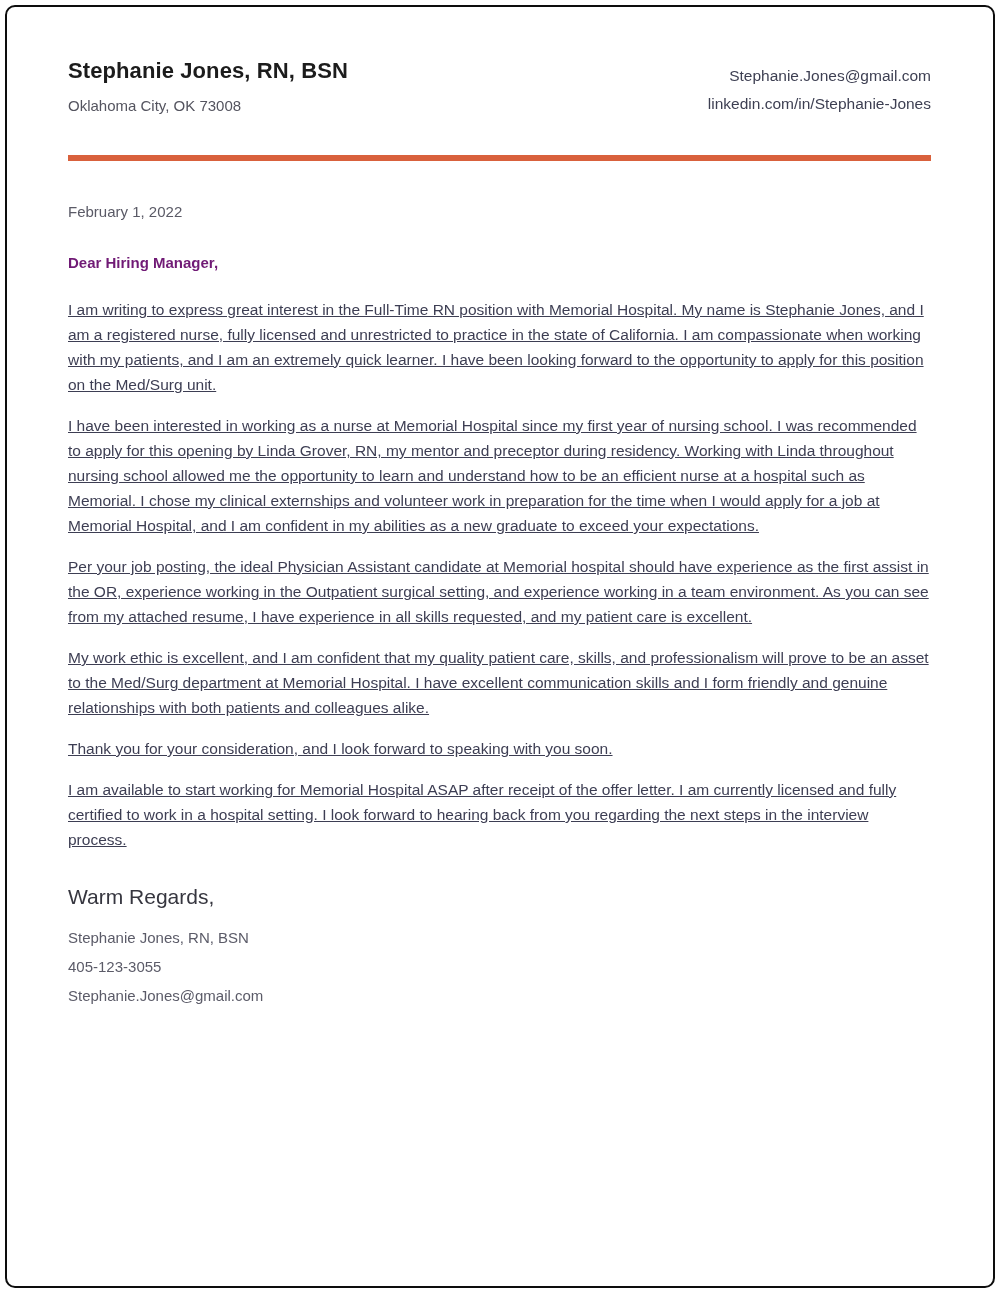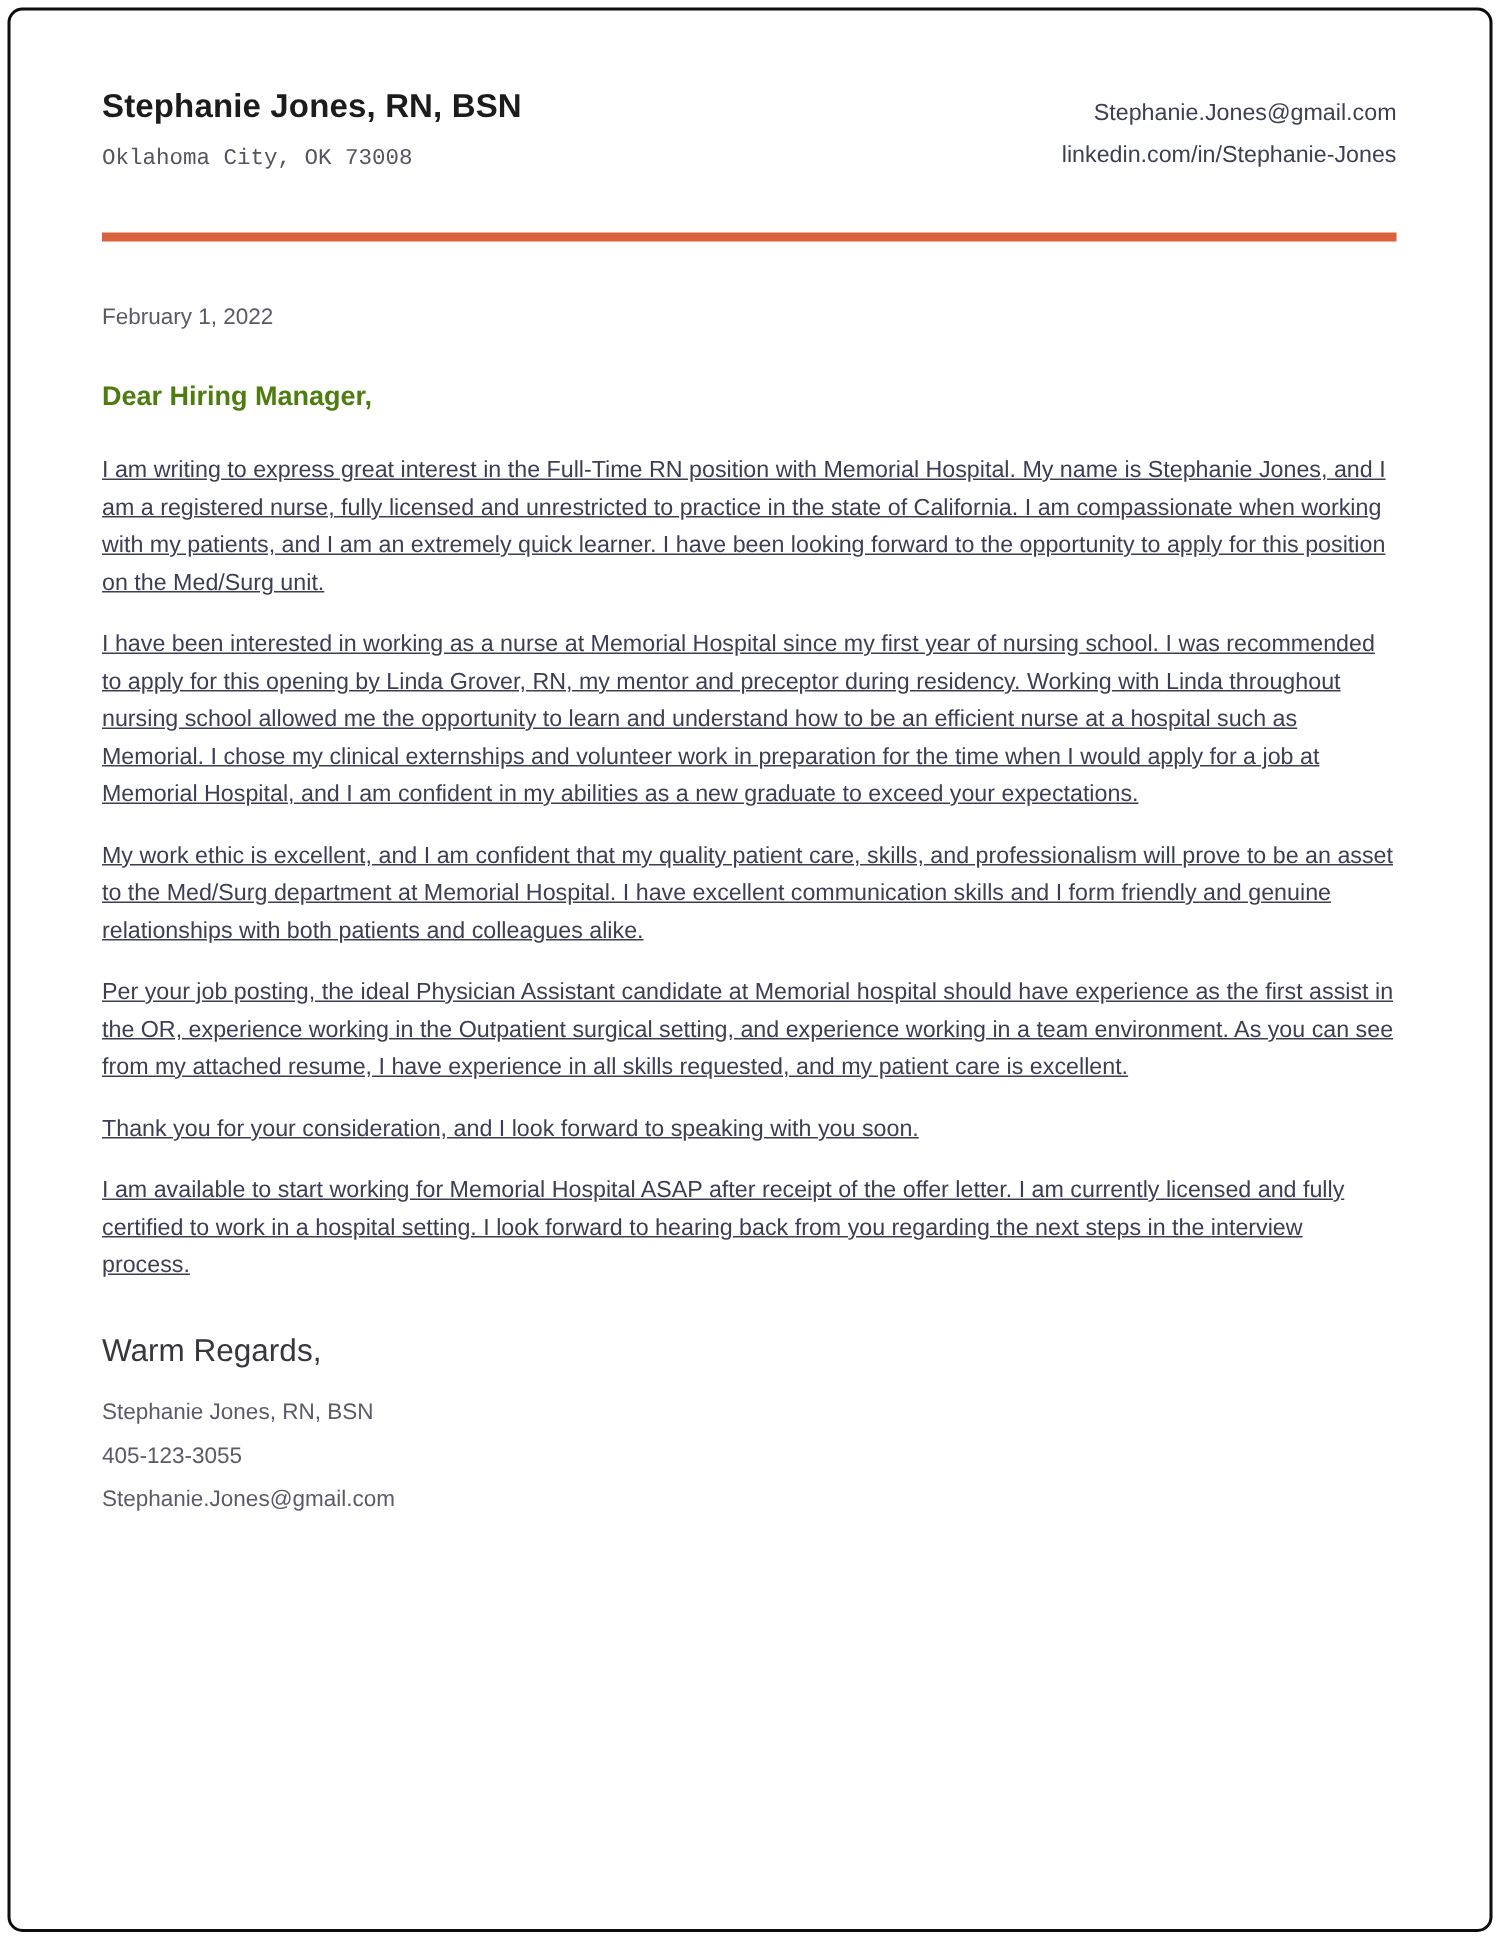--- a/index.html
+++ b/index.html
@@ -40,21 +40,20 @@
     font-size: 22px;
     font-weight: bold;
     color: #1c1c1c;
     line-height: 26px;
     letter-spacing: 0.1px;
   }
   .header-location {
     margin-top: 13px;
     font-size: 15px;
     color: #54545f;
-    font-family: Liberation Mono, monospace;
   }
   .header-contact {
     text-align: right;
     font-size: 15.5px;
     color: #3d3f52;
     line-height: 28px;
     padding-top: 4px;
   }
   .accent-divider {
     margin-top: 37px;
@@ -63,23 +62,23 @@
     border: none;
   }
   
   .date-line {
     margin-top: 42px;
     font-size: 15px;
     color: #5a5a66;
   }
   .salutation {
     margin-top: 34px;
-    font-size: 18px;
+    font-size: 15px;
     font-weight: bold;
-    color: #4d7c0f;
+    color: #701a75;
   }
   .body-copy {
     margin-top: 26px;
   }
   .body-copy p {
     margin: 0 0 16px 0;
     font-size: 15.5px;
     line-height: 25px;
     color: #3d3e53;
     text-decoration: underline;
@@ -116,22 +115,22 @@
 
   <div class="accent-divider"></div>
 
   <div class="date-line">February 1, 2022</div>
 
   <div class="salutation">Dear Hiring Manager,</div>
 
   <div class="body-copy">
     <p>I am writing to express great interest in the Full-Time RN position with Memorial Hospital. My name is Stephanie Jones, and I am a registered nurse, fully licensed and unrestricted to practice in the state of California. I am compassionate when working with my patients, and I am an extremely quick learner. I have been looking forward to the opportunity to apply for this position on the Med/Surg unit.</p>
     <p>I have been interested in working as a nurse at Memorial Hospital since my first year of nursing school. I was recommended to apply for this opening by Linda Grover, RN, my mentor and preceptor during residency. Working with Linda throughout nursing school allowed me the opportunity to learn and understand how to be an efficient nurse at a hospital such as Memorial. I chose my clinical externships and volunteer work in preparation for the time when I would apply for a job at Memorial Hospital, and I am confident in my abilities as a new graduate to exceed your expectations.</p>
+    <p>Per your job posting, the ideal Physician Assistant candidate at Memorial hospital should have experience as the first assist in the OR, experience working in the Outpatient surgical setting, and experience working in a team environment. As you can see from my attached resume, I have experience in all skills requested, and my patient care is excellent.</p>
     <p>My work ethic is excellent, and I am confident that my quality patient care, skills, and professionalism will prove to be an asset to the Med/Surg department at Memorial Hospital. I have excellent communication skills and I form friendly and genuine relationships with both patients and colleagues alike.</p>
-    <p>Per your job posting, the ideal Physician Assistant candidate at Memorial hospital should have experience as the first assist in the OR, experience working in the Outpatient surgical setting, and experience working in a team environment. As you can see from my attached resume, I have experience in all skills requested, and my patient care is excellent.</p>
     <p>Thank you for your consideration, and I look forward to speaking with you soon.</p>
     <p>I am available to start working for Memorial Hospital ASAP after receipt of the offer letter. I am currently licensed and fully certified to work in a hospital setting. I look forward to hearing back from you regarding the next steps in the interview process.</p>
   </div>
 
   <div class="closing">Warm Regards,</div>
 
   <div class="signature">
     <div>Stephanie Jones, RN, BSN</div>
     <div>405-123-3055</div>
     <div>Stephanie.Jones@gmail.com</div>

